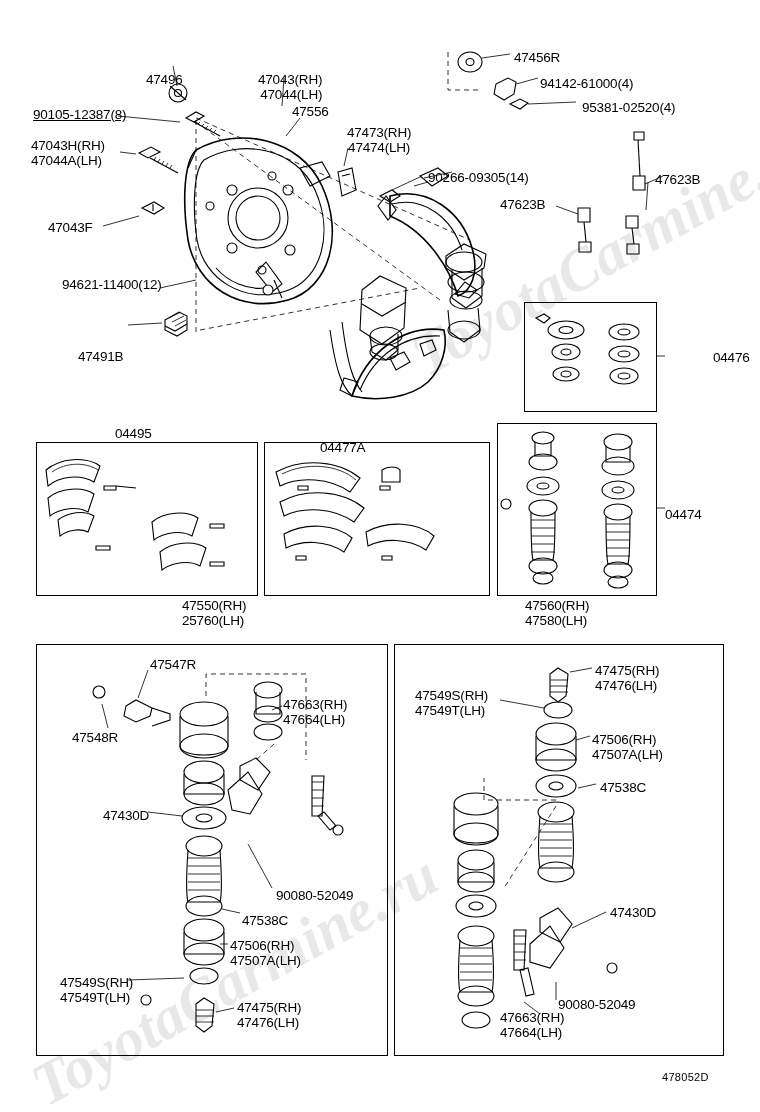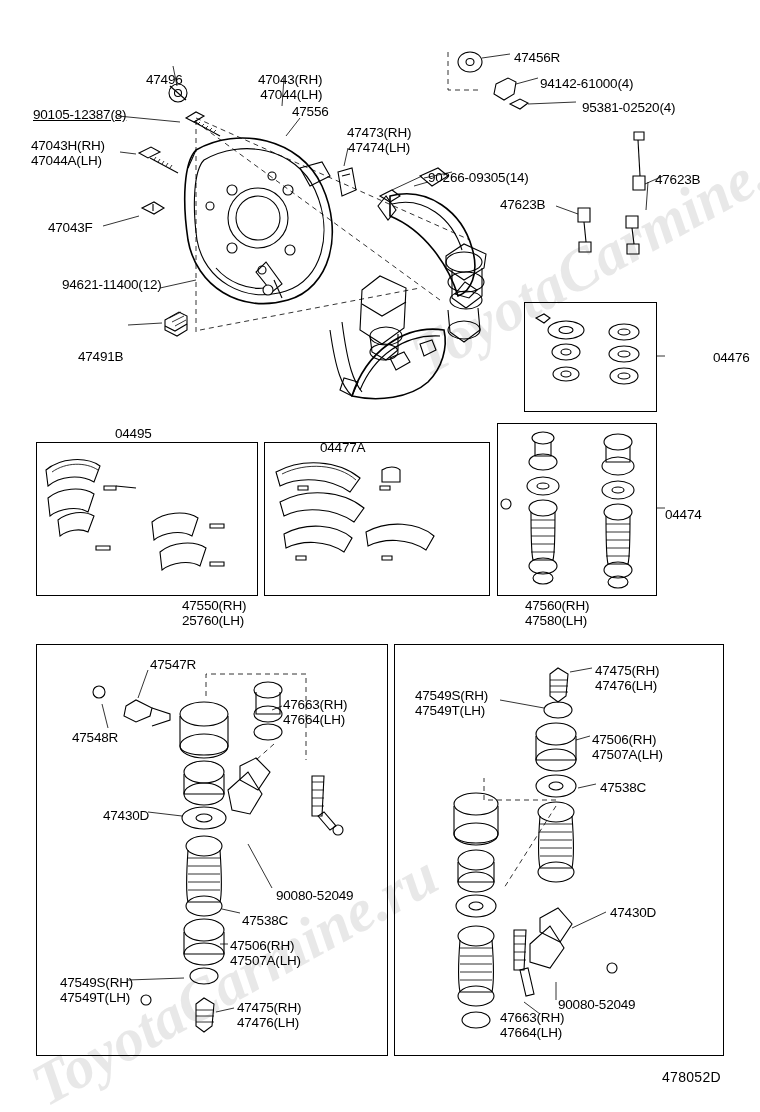--- a/index.html
+++ b/index.html
@@ -30,21 +30,21 @@
   }
   .lbl {
     position: absolute;
     font-size: 13.5px;
     line-height: 15px;
     white-space: pre;
     letter-spacing: -0.2px;
     color: #000;
   }
   .lbl.code {
-    font-size: 14px;
+    font-size: 11px;
     letter-spacing: 0.3px;
   }
   .wm {
     position: absolute;
     color: rgba(120,120,120,0.17);
     font-size: 60px;
     font-family: "Liberation Serif", serif;
     font-style: italic;
     font-weight: bold;
     white-space: nowrap;

